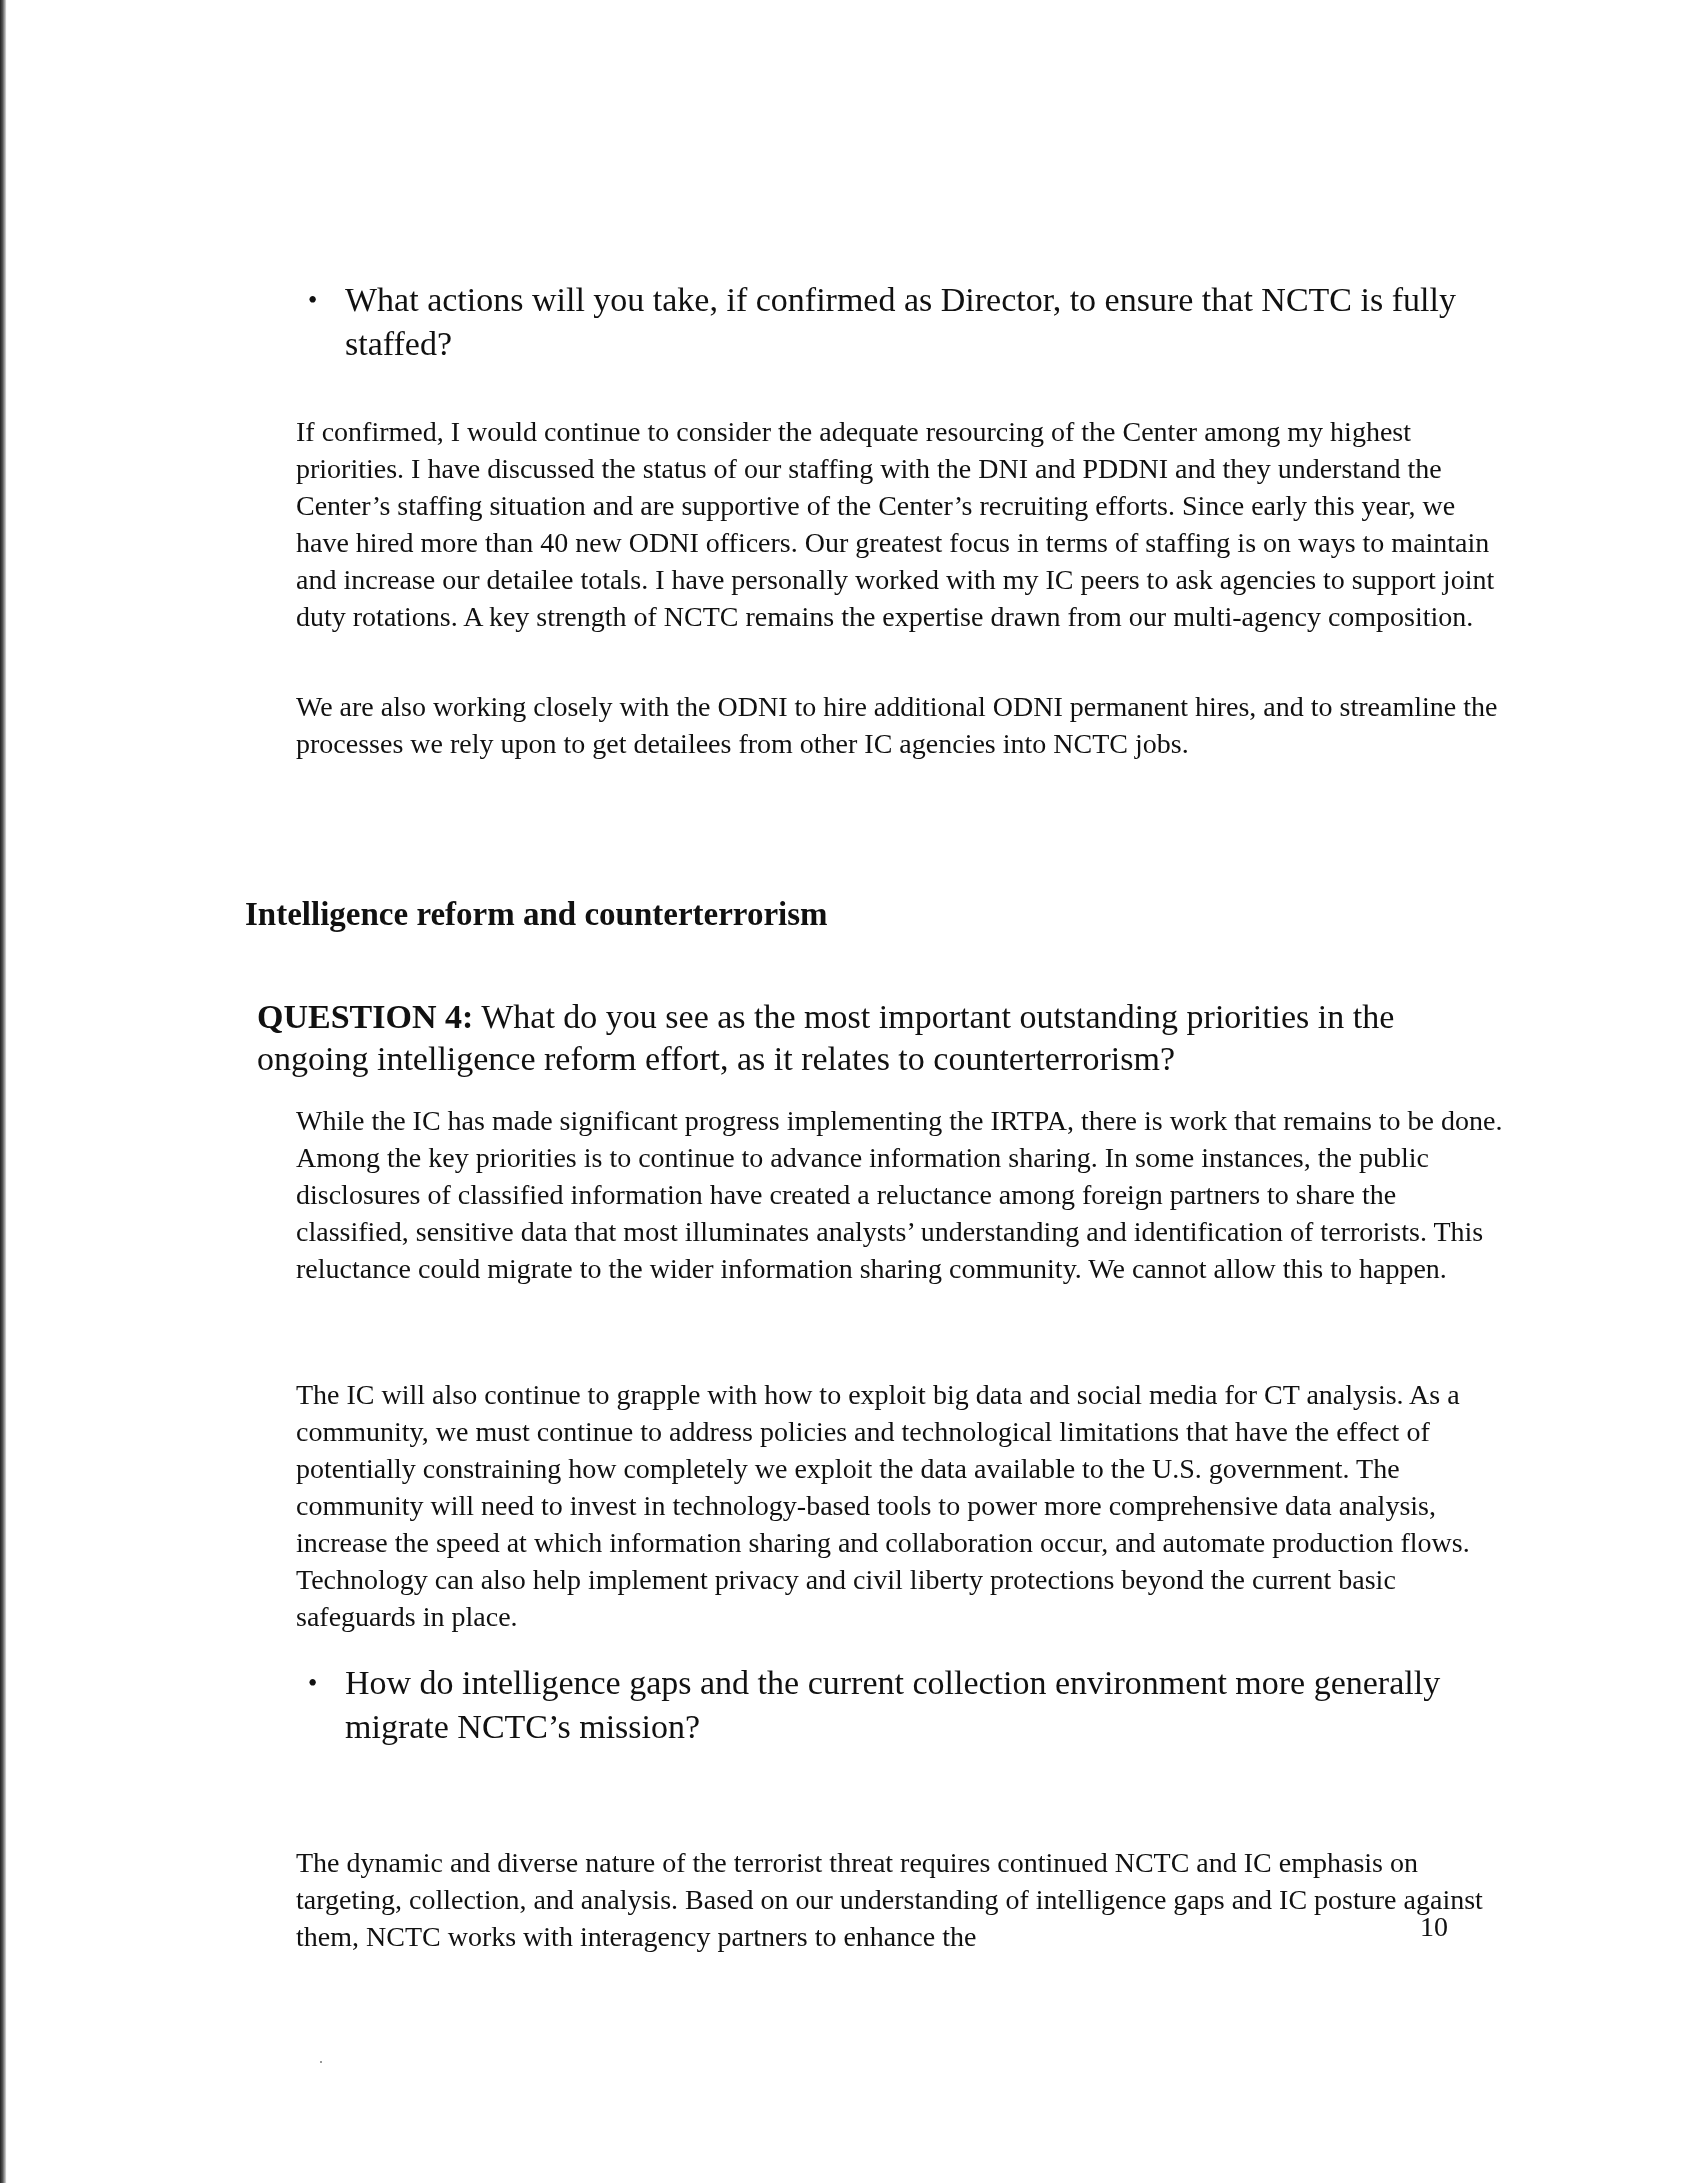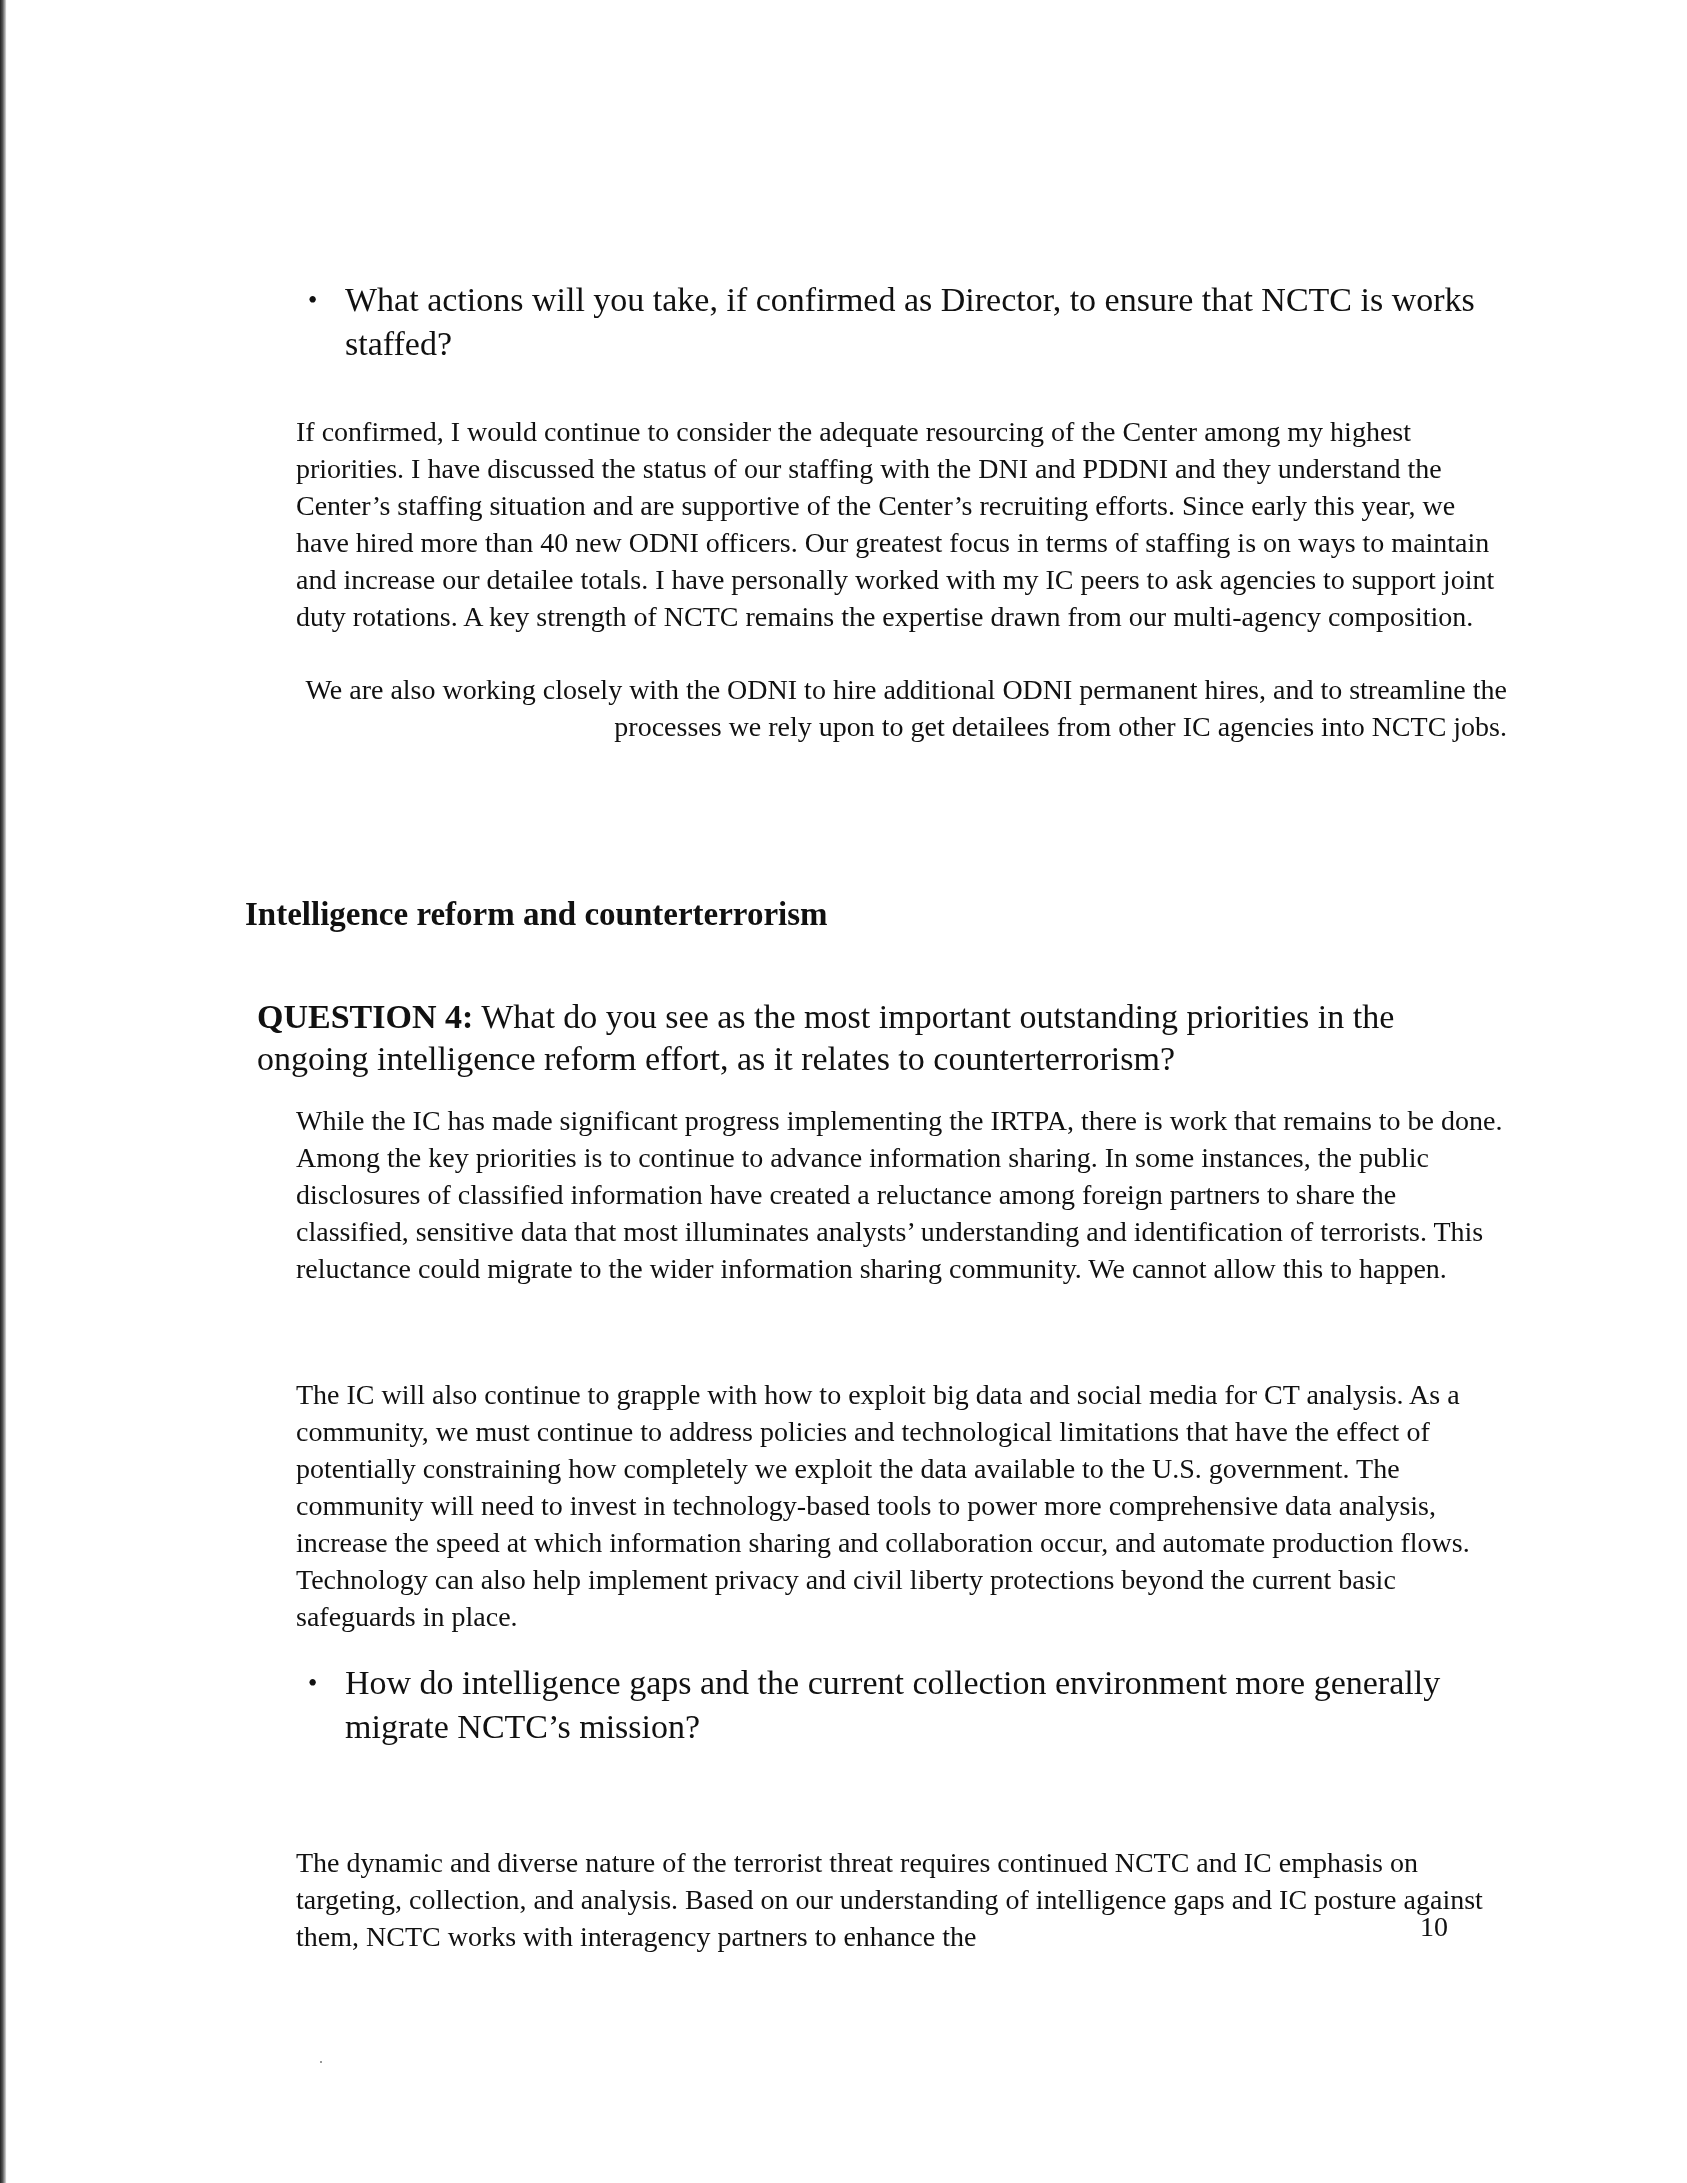--- a/index.html
+++ b/index.html
@@ -15,26 +15,26 @@
   .page-number { position:absolute; left:0; width:1448px; text-align:right; font-size:28px; }
   .speck { position:absolute; width:2px; height:2px; background:#999; }
 </style>
 </head>
 <body>
 
 <div class="scan-edge"></div>
 
 <div class="bullet-block" style="top:278px;">
   <span class="bullet-dot">•</span>
-  <div class="bullet-text">What actions will you take, if confirmed as Director, to ensure that NCTC is works staffed?</div>
+  <div class="bullet-text">What actions will you take, if confirmed as Director, to ensure that NCTC is fully staffed?</div>
 </div>
 
 <div class="para" style="top:413px;">If confirmed, I would continue to consider the adequate resourcing of the Center among my highest priorities.  I have discussed the status of our staffing with the DNI and PDDNI and they understand the Center’s staffing situation and are supportive of the Center’s recruiting efforts.  Since early this year, we have hired more than 40 new ODNI officers.  Our greatest focus in terms of staffing is on ways to maintain and increase our detailee totals.  I have personally worked with my IC peers to ask agencies to support joint duty rotations.  A key strength of NCTC remains the expertise drawn from our multi-agency composition.</div>
 
-<div class="para" style="top:671px;text-align:right;">We are also working closely with the ODNI to hire additional ODNI permanent hires, and to streamline the processes we rely upon to get detailees from other IC agencies into NCTC jobs.</div>
+<div class="para" style="top:688px;">We are also working closely with the ODNI to hire additional ODNI permanent hires, and to streamline the processes we rely upon to get detailees from other IC agencies into NCTC jobs.</div>
 
 <div class="section-heading" style="top:896px;">Intelligence reform and counterterrorism</div>
 
 <div class="question" style="top:996px;">
   <b>QUESTION 4:</b>
   <span>What do you see as the most important outstanding priorities in the ongoing intelligence reform effort, as it relates to counterterrorism?</span>
 </div>
 
 <div class="para" style="top:1102px;">While the IC has made significant progress implementing the IRTPA, there is work that remains to be done.  Among the key priorities is to continue to advance information sharing.  In some instances, the public disclosures of classified information have created a reluctance among foreign partners to share the classified, sensitive data that most illuminates analysts’ understanding and identification of terrorists.  This reluctance could migrate to the wider information sharing community.  We cannot allow this to happen.</div>
 

